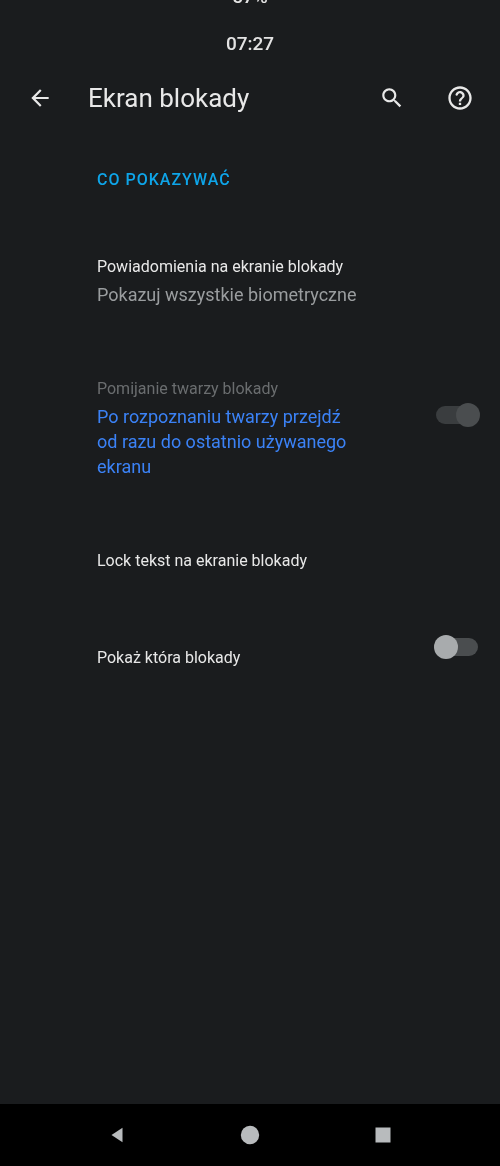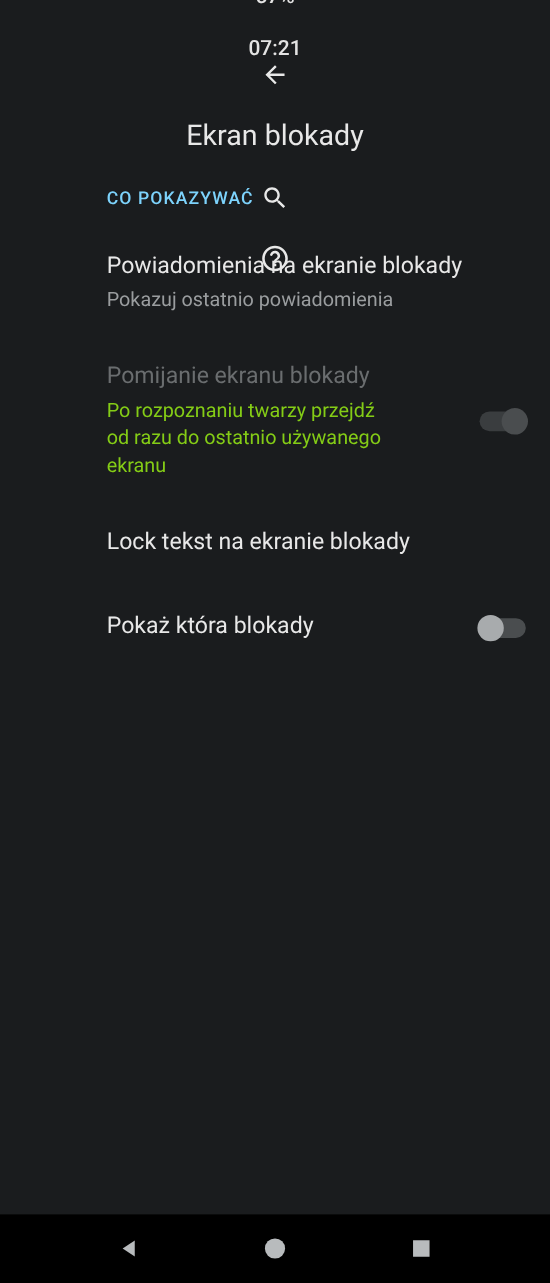--- a/index.html
+++ b/index.html
@@ -30,21 +30,20 @@
     }
     .status-bar svg {
       fill: #e3e3e3;
     }
     .header {
       height: 85px;
       display: flex;
       align-items: center;
       padding: 0 20px;
       gap: 28px;
-      flex-direction: column;
     }
     .header-title {
       color: #e8e8e8;
       font-size: 26px;
       font-weight: 400;
       flex: 1;
     }
     .icon-button {
       width: 40px;
       height: 40px;
@@ -54,56 +53,57 @@
       cursor: pointer;
     }
     .icon-button svg {
       fill: #e8e8e8;
     }
     .content {
       flex: 1;
       padding: 12px 0;
     }
     .section-header {
-      color: #7dd3fc;
+      color: #0ea5e9;
       font-size: 16px;
       font-weight: 500;
       letter-spacing: 1px;
       padding: 18px 28px 18px 97px;
     }
     .setting-item {
       padding: 22px 20px 22px 97px;
       display: flex;
       align-items: center;
       cursor: pointer;
     }
     .setting-item.disabled {
       cursor: default;
     }
     .setting-text {
       flex: 1;
     }
     .setting-title {
       color: #e8e8e8;
-      font-size: 21px;
+      font-size: 16px;
       font-weight: 400;
       margin-bottom: 4px;
       line-height: 1.3;
+      margin-top: 28px;
     }
     .setting-subtitle {
       color: #9a9d9f;
       font-size: 18px;
       font-weight: 400;
       line-height: 1.4;
     }
     .setting-item.disabled .setting-title {
       color: #6a6d6f;
     }
     .setting-item.disabled .setting-subtitle {
-      color: #84cc16;
+      color: #3b82f6;
     }
     .switch {
       position: relative;
       width: 46px;
       height: 24px;
       margin-left: 16px;
     }
     .switch-track {
       position: absolute;
       width: 42px;
@@ -157,21 +157,21 @@
     <path d="M12 20L1 6C1 6 5 1 12 1C19 1 23 6 23 6L12 20Z" fill="none" stroke="#e3e3e3" stroke-width="2"></path>
     <path d="M12 20L5 11C5 11 8 8 12 8C16 8 19 11 19 11L12 20Z"></path>
   </svg>
   <svg width="18" height="18" viewBox="0 0 20 20">
     <path d="M1 19L19 19L19 1L1 19Z"></path>
   </svg>
   <svg width="13" height="20" viewBox="0 0 14 22">
     <path d="M10 2V0H4V2H1C0.45 2 0 2.45 0 3V21C0 21.55 0.45 22 1 22H13C13.55 22 14 21.55 14 21V3C14 2.45 13.55 2 13 2H10Z M12 20H2V11H12V20Z"></path>
   </svg>
   <span>57%</span>
-  <span>07:21</span>
+  <span>07:27</span>
 </div>
 
 <div class="header">
   <div class="icon-button">
     <svg width="26" height="26" viewBox="0 0 24 24">
       <path d="M20 11H7.83L13.42 5.41L12 4L4 12L12 20L13.41 18.59L7.83 13H20V11Z"></path>
     </svg>
   </div>
   <div class="header-title">Ekran blokady</div>
   <div class="icon-button">
@@ -185,27 +185,27 @@
     </svg>
   </div>
 </div>
 
 <div class="content">
   <div class="section-header">CO POKAZYWAĆ</div>
 
   <div class="setting-item">
     <div class="setting-text">
       <div class="setting-title">Powiadomienia na ekranie blokady</div>
-      <div class="setting-subtitle">Pokazuj ostatnio powiadomienia</div>
+      <div class="setting-subtitle">Pokazuj wszystkie biometryczne</div>
     </div>
   </div>
 
   <div class="setting-item disabled">
     <div class="setting-text">
-      <div class="setting-title">Pomijanie ekranu blokady</div>
+      <div class="setting-title">Pomijanie twarzy blokady</div>
       <div class="setting-subtitle" style="max-width: 260px;">Po rozpoznaniu twarzy przejdź od razu do ostatnio używanego ekranu</div>
     </div>
     <div class="switch disabled">
       <div class="switch-track"></div>
       <div class="switch-thumb"></div>
     </div>
   </div>
 
   <div class="setting-item">
     <div class="setting-text">

